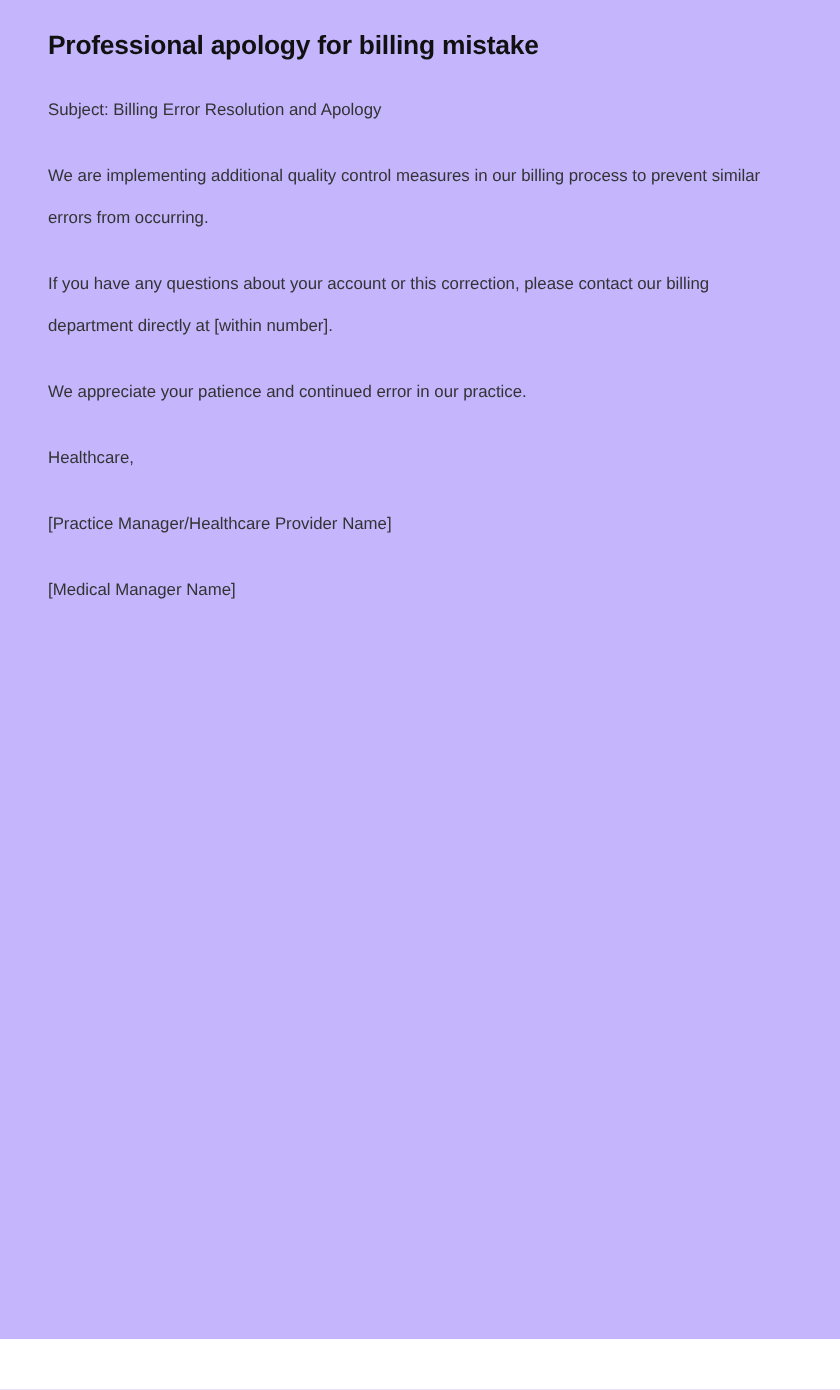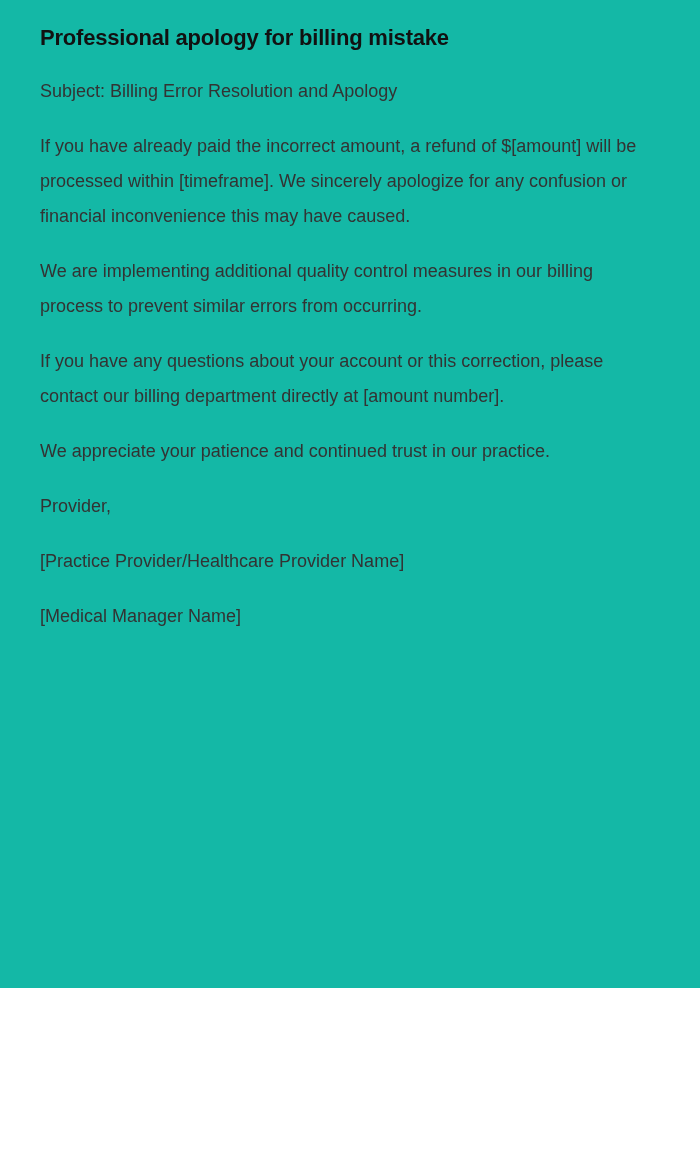--- a/index.html
+++ b/index.html
@@ -2,66 +2,65 @@
 <html><head>
 <meta charset="utf-8">
 <style>
   html, body {
     margin: 0;
     padding: 0;
     background: #ffffff;
   }
   .page {
     width: 700px;
-    height: 988px;
+    height: 1116px;
     box-sizing: border-box;
-    background: #14b8a6;
+    background: #c4b5fd;
     overflow: hidden;
   }
   .doc {
     box-sizing: border-box;
     padding: 22px 40px 0 40px;
     font-family: "Liberation Sans", "DejaVu Sans", sans-serif;
   }
   .doc h1 {
     margin: 0 0 0 0;
     font-size: 22px;
     line-height: 32px;
     font-weight: 700;
     color: #111111;
     letter-spacing: -0.2px;
   }
   .doc p {
     margin: 20px 0;
-    font-size: 18px;
+    font-size: 14px;
     line-height: 35px;
     font-weight: 400;
     color: #333333;
     max-width: 614px;
   }
 </style>
 </head>
 <body>
 
 <div class="page">
   <main class="doc">
     <h1>Professional apology for billing mistake</h1>
 
     <p>Subject: Billing Error Resolution and Apology</p>
 
 
 
 
-    <p>If you have already paid the incorrect amount, a refund of $[amount] will be processed within [timeframe]. We sincerely apologize for any confusion or financial inconvenience this may have caused.</p>
 
     <p>We are implementing additional quality control measures in our billing process to prevent similar errors from occurring.</p>
 
-    <p>If you have any questions about your account or this correction, please contact our billing department directly at [amount number].</p>
+    <p>If you have any questions about your account or this correction, please contact our billing department directly at [within number].</p>
 
-    <p>We appreciate your patience and continued trust in our practice.</p>
+    <p>We appreciate your patience and continued error in our practice.</p>
 
-    <p>Provider,</p>
+    <p>Healthcare,</p>
 
-    <p>[Practice Provider/Healthcare Provider Name]</p>
+    <p>[Practice Manager/Healthcare Provider Name]</p>
 
     <p>[Medical Manager Name]</p>
   </main>
 </div>
 
 </body></html>

